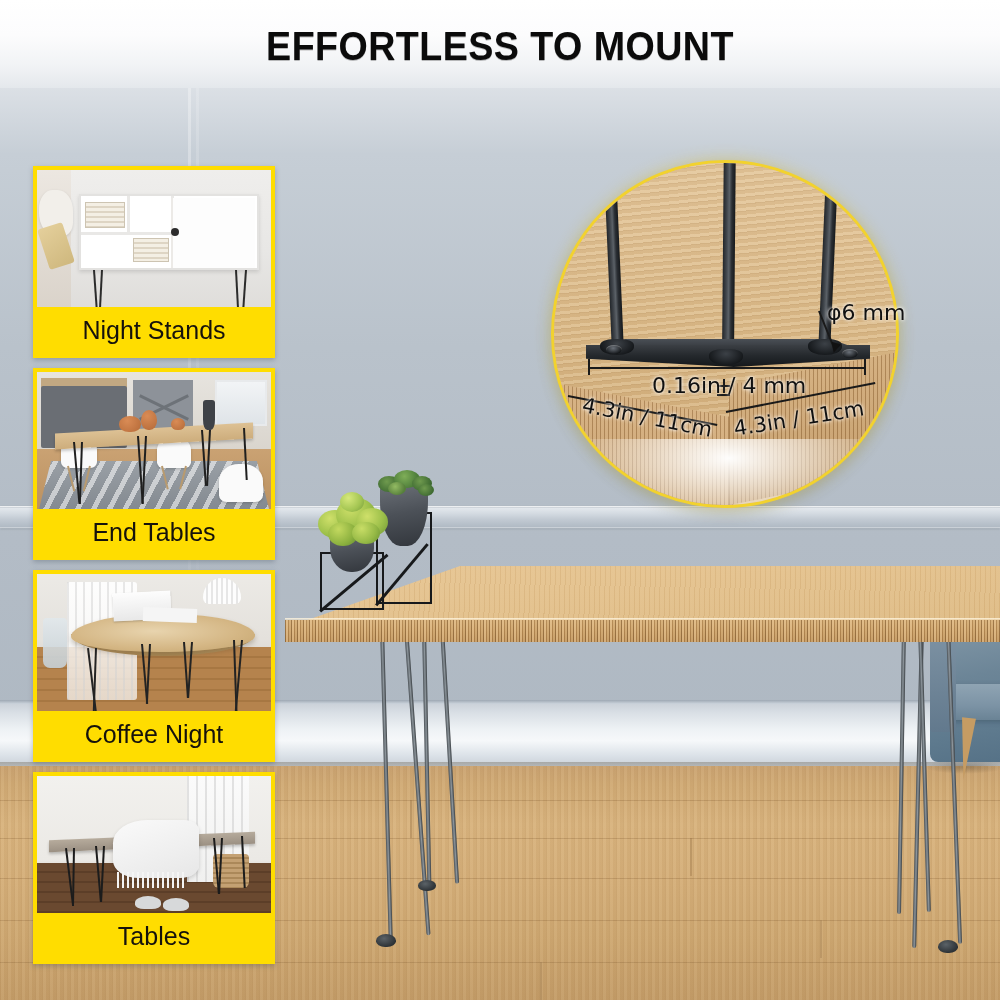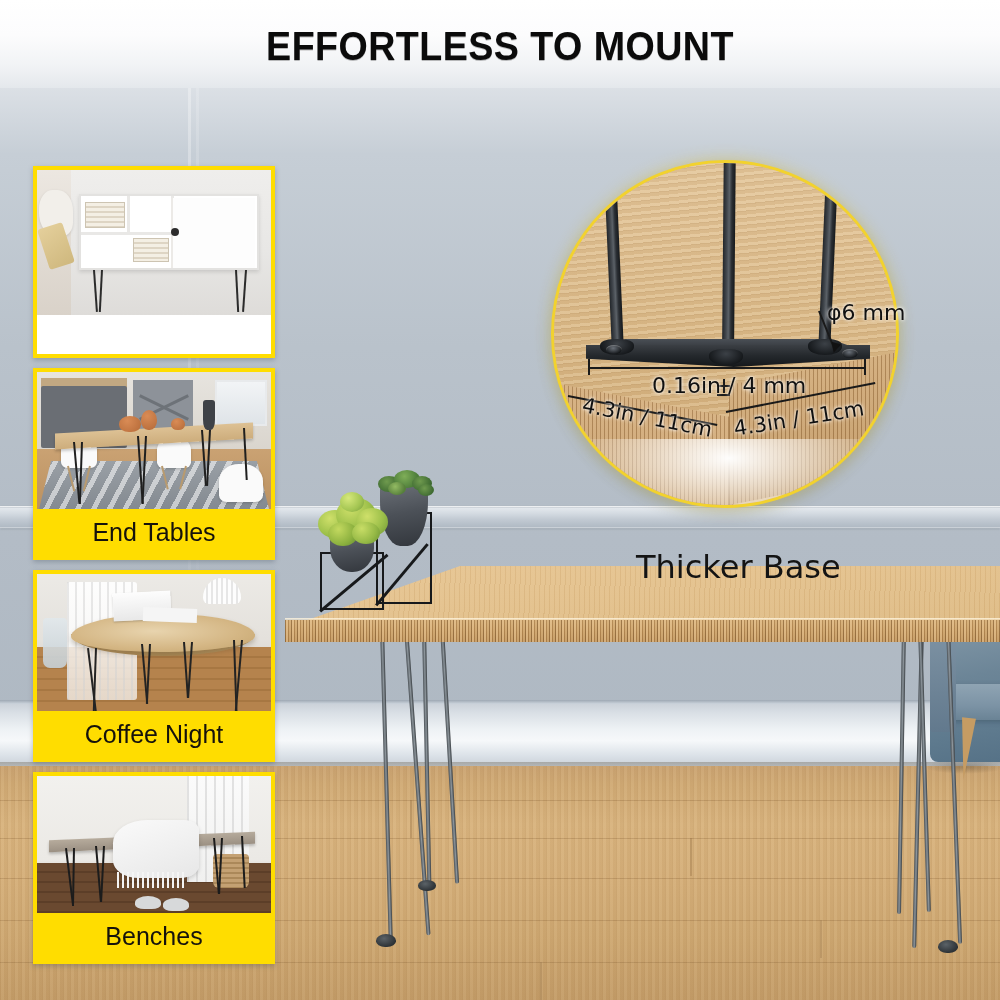--- a/index.html
+++ b/index.html
@@ -522,21 +522,20 @@
   </div>
 
   <div class="dim-label" style="left:827px;top:300px;font-size:22px;">φ6 mm</div>
 
   <div class="dim-label" style="left:652px;top:373px;font-size:22px;">0.16in / 4 mm</div>
 
   <div class="dim-label" style="left:585px;top:393px;font-size:21px;transform:rotate(11deg);transform-origin:left top;">4.3in / 11cm</div>
 
   <div class="dim-label" style="left:732px;top:417px;font-size:21px;transform:rotate(-9deg);transform-origin:left top;">4.3in / 11cm</div>
 
-  <div class="thicker-base-cap">Thicker Base</div>
 
   <div class="header-band"></div>
   <div class="title">EFFORTLESS TO MOUNT</div>
 
   <div class="card" style="top:166px;">
     <div class="card-photo">
       <div class="t1">
         <div class="t1-wallL"></div>
         <div class="t1-pillow"></div>
         <div class="t1-tag"></div>
@@ -547,20 +546,23 @@
           <div class="t1-books" style="left:4px;top:6px;width:40px;height:26px;"></div>
           <div class="t1-books" style="left:52px;top:42px;width:36px;height:24px;"></div>
           <div class="t1-door"></div>
           <div class="t1-knob"></div>
         </div>
         <div class="t1-leg" style="left:56px;top:100px;height:42px;transform:rotate(-4deg);"></div>
         <div class="t1-leg" style="left:64px;top:100px;height:42px;transform:rotate(3deg);"></div>
         <div class="t1-leg" style="left:198px;top:100px;height:42px;transform:rotate(-3deg);"></div>
         <div class="t1-leg" style="left:208px;top:100px;height:42px;transform:rotate(4deg);"></div>
       </div>
+    </div>
+    <div class="card-label">
+      <span>Night Stands</span>
     </div>
   </div>
 
   <div class="card" style="top:368px;padding-left:8px;">
     <div class="card-photo">
       <div class="t2">
         <div class="t2-floor"></div>
         <div class="t2-cabinet2"></div>
         <div class="t2-cabinet"></div>
         <div class="t2-barn">
@@ -635,17 +637,17 @@
         <div class="t4-leg" style="left:28px;top:72px;height:58px;transform:rotate(-7deg);"></div>
         <div class="t4-leg" style="left:36px;top:72px;height:58px;transform:rotate(1deg);"></div>
         <div class="t4-leg" style="left:58px;top:70px;height:56px;transform:rotate(-5deg);"></div>
         <div class="t4-leg" style="left:66px;top:70px;height:56px;transform:rotate(3deg);"></div>
         <div class="t4-leg" style="left:176px;top:62px;height:56px;transform:rotate(-5deg);"></div>
         <div class="t4-leg" style="left:184px;top:62px;height:56px;transform:rotate(3deg);"></div>
         <div class="t4-leg" style="left:204px;top:60px;height:52px;transform:rotate(-3deg);"></div>
       </div>
     </div>
     <div class="card-label">
-      <span>Benches</span>
+      <span>Tables</span>
     </div>
   </div>
 
 </div>
 
 </body></html>

